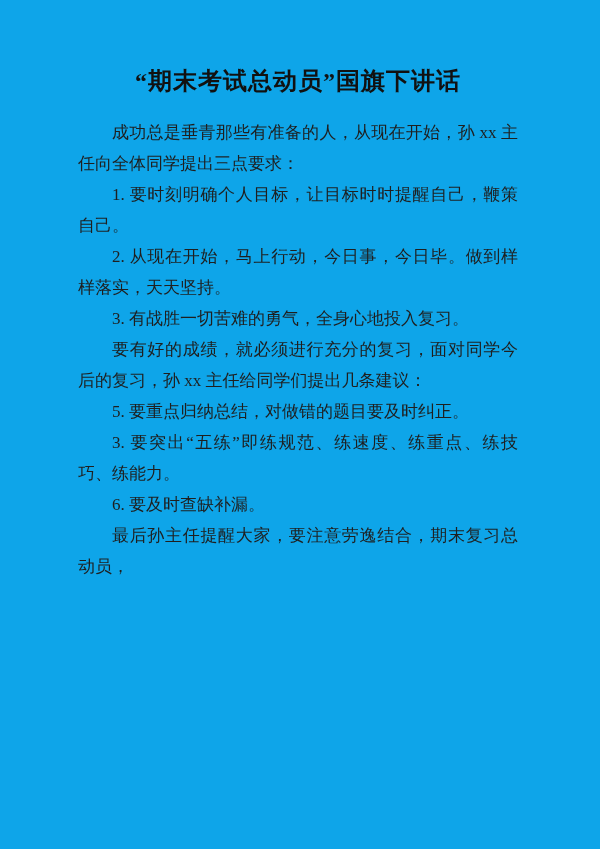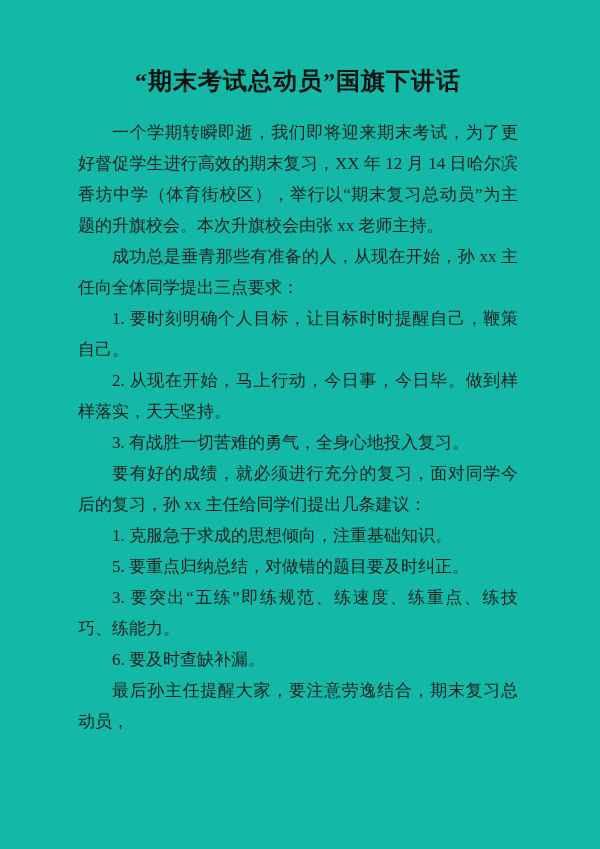--- a/index.html
+++ b/index.html
@@ -12,21 +12,21 @@
     overflow: hidden;
     background: #fdfdfd;
     color: #1f1f1f;
     font-family: "Liberation Serif", "DejaVu Serif", serif;
   }
   .page {
     box-sizing: border-box;
     width: 600px;
     height: 849px;
     padding: 62px 82px 0 78px;
-    background: #14b8a6;
+    background: #0ea5e9;
   }
   .doc-title {
     margin: 0 0 17px 0;
     font-size: 24px;
     line-height: 38px;
     font-weight: 700;
     text-align: center;
     letter-spacing: 1px;
     color: #111111;
   }
@@ -39,24 +39,22 @@
     word-break: break-all;
     color: #1f1f1f;
   }
 </style>
 </head>
 <body>
 
 <div class="page">
   <h1 class="doc-title">“期末考试总动员”国旗下讲话</h1>
 
-  <p class="para">一个学期转瞬即逝，我们即将迎来期末考试，为了更好督促学生进行高效的期末复习，XX 年 12 月 14 日哈尔滨香坊中学（体育街校区），举行以“期末复习总动员”为主题的升旗校会。本次升旗校会由张 xx 老师主持。</p>
   <p class="para">成功总是垂青那些有准备的人，从现在开始，孙 xx 主任向全体同学提出三点要求：</p>
   <p class="para">1. 要时刻明确个人目标，让目标时时提醒自己，鞭策自己。</p>
   <p class="para">2. 从现在开始，马上行动，今日事，今日毕。做到样样落实，天天坚持。</p>
   <p class="para">3. 有战胜一切苦难的勇气，全身心地投入复习。</p>
   <p class="para">要有好的成绩，就必须进行充分的复习，面对同学今后的复习，孙 xx 主任给同学们提出几条建议：</p>
-  <p class="para">1. 克服急于求成的思想倾向，注重基础知识。</p>
   <p class="para">5. 要重点归纳总结，对做错的题目要及时纠正。</p>
   <p class="para">3. 要突出“五练”即练规范、练速度、练重点、练技巧、练能力。</p>
   <p class="para">6. 要及时查缺补漏。</p>
   <p class="para">最后孙主任提醒大家，要注意劳逸结合，期末复习总动员，</p>
 </div>
 
 </body></html>

